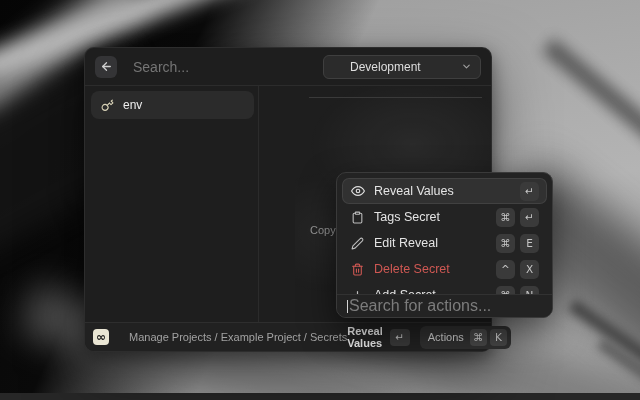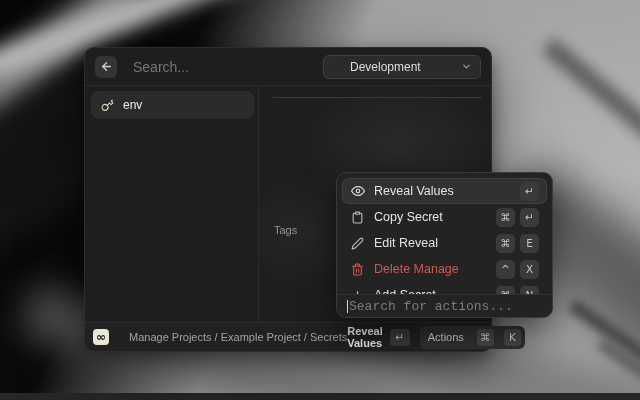--- a/index.html
+++ b/index.html
@@ -48,21 +48,21 @@
   .back-btn { width:22px; height:22px; border-radius:6px; background:#343436;
     display:flex; align-items:center; justify-content:center; color:#cfcfcf; flex:0 0 22px; }
   .hdr-search { flex:1; margin-left:16px; background:transparent; border:none; outline:none;
     font-family:"Liberation Sans",sans-serif; font-size:14px; color:#dcdcdc; min-width:0; }
   .hdr-search::placeholder { color:#757575; }
   .env-select { width:158px; height:24px; flex:0 0 158px; background:#2b2b2b;
     border:1px solid #3f3f3f; border-radius:6px; display:flex; align-items:center;
     padding:0 8px 0 26px; font-size:12px; color:#dedede; }
   .env-select .chev { margin-left:auto; color:#a0a0a0; display:flex; }
 
-  .win-body { flex:1; display:flex; min-height:0; }
+  .win-body { flex:1; display:flex; min-height:0;gap:36px; }
   .sidebar { width:174px; flex:0 0 174px; border-right:1px solid #2b2b2b; padding:5px 4px 0 6px; }
   .side-item { height:28px; border-radius:8px; background:#2b2b2b; display:flex;
     align-items:center; padding:0 10px; font-size:12px; color:#ededed; }
   .side-item .ki { color:#d9d3b8; display:flex; margin-right:9px; }
 
   .main { flex:1; position:relative; }
   .main-glow { position:absolute; inset:0; border-radius:0 0 9px 0;
     background:
       radial-gradient(150px 100px at 60% 25%, rgba(255,255,255,.055), transparent 70%),
       radial-gradient(120px 90px at 18% 62%, rgba(255,255,255,.035), transparent 70%); }
@@ -74,21 +74,21 @@
     display:flex; align-items:center; padding:0 8px; background:#212121;
     border-radius:0 0 9px 9px; }
   .logo { width:16px; height:16px; border-radius:4px; background:#eae6d4; color:#141414;
     display:flex; align-items:center; justify-content:center; font-size:12px;
     font-weight:700; flex:0 0 16px;
     font-family:"DejaVu Sans","Liberation Sans",sans-serif; line-height:1; }
   .breadcrumb { margin-left:20px; font-size:11px; color:#a2a2a2; white-space:nowrap; }
   .foot-right { margin-left:auto; display:flex; align-items:center; gap:10px; }
   .foot-primary { display:flex; align-items:center; gap:7px; }
   .foot-primary .lbl { font-size:11px; font-weight:700; color:#ececec; }
-  .foot-actions { display:flex; align-items:center; gap:10px; background:#303030;
+  .foot-actions { display:flex; align-items:center; gap:3px; background:#303030;
     border-radius:6px; padding:3px 4px 3px 8px; }
   .foot-actions .lbl { font-size:11px; color:#cfcfcf; margin-right:3px; }
 
   .kc { min-width:19px; height:19px; padding:0 3px; border-radius:5px; background:#3a3a3a;
     color:#c6c6c6; font-size:10.5px; display:flex; align-items:center; justify-content:center;
     font-family:"DejaVu Sans","Liberation Sans",sans-serif; line-height:1; }
   .kc-foot { min-width:20px; height:17px; border-radius:4px; background:#3a3a3a; }
   .kc-pill { min-width:17px; height:17px; border-radius:4px; background:#474747; color:#d2d2d2; }
 
   
@@ -100,21 +100,21 @@
     border-radius:7px; color:#e4e4e4; }
   .menu-row.sel { background:#313131; box-shadow:inset 0 0 0 1px rgba(255,255,255,.08); }
   .menu-row .mi { width:15px; display:flex; justify-content:center; color:#bdbdbd; }
   .menu-row.sel .mi { color:#dddddd; }
   .menu-row .ml { margin-left:9px; font-size:12.5px; }
   .menu-row.danger, .menu-row.danger .mi { color:#cf5853; }
   .menu-row .keys { margin-left:auto; display:flex; gap:5px; }
   .menu-search-wrap { position:absolute; left:0; right:0; bottom:0; height:23px;
     border-top:1px solid #323232; background:#232323; }
   .menu-search { width:100%; height:100%; background:transparent; border:none; outline:none;
-    padding:0 10px 0 12px; font-family:Liberation Mono, monospace; font-size:13px; color:#dcdcdc; }
+    padding:0 10px 0 12px; font-family:Liberation Sans, sans-serif; font-size:16px; color:#dcdcdc; }
   .menu-search::placeholder { color:#7c7c7c; }
   .caret { position:absolute; left:10px; top:5px; width:1px; height:13px; background:#d5d5d5; }
 
   svg { display:block; }
 </style>
 </head>
 <body>
 
 <div class="bg">
   <i class="bg-dark-tl"></i>
@@ -163,21 +163,21 @@
               <path d="M15.5 7.5l3 3L22 7l-3-3"></path>
             </svg>
         </span>
         <span>env</span>
       </div>
     </div>
 
     <div class="main">
       <div class="main-glow"></div>
       <div class="content-divider"></div>
-      <div class="tags-label">Tags</div>
+      <div class="tags-label">Copy</div>
     </div>
   </div>
 
   <div class="win-footer">
     <div class="logo">∞</div>
     <span class="breadcrumb">Manage Projects / Example Project / Secrets</span>
     <div class="foot-right">
       <div class="foot-primary">
         <span class="lbl">Reveal Values</span>
         <span class="kc kc-foot">↵</span>
@@ -207,21 +207,21 @@
       </span>
     </div>
 
     <div class="menu-row">
       <span class="mi">
         <svg width="13" height="13" viewBox="0 0 24 24" fill="none" stroke="currentColor" stroke-width="2" stroke-linecap="round" stroke-linejoin="round">
             <rect x="8" y="2" width="8" height="4" rx="1"></rect>
             <path d="M16 4h2a2 2 0 0 1 2 2v14a2 2 0 0 1-2 2H6a2 2 0 0 1-2-2V6a2 2 0 0 1 2-2h2"></path>
           </svg>
       </span>
-      <span class="ml">Copy Secret</span>
+      <span class="ml">Tags Secret</span>
       <span class="keys">
         <span class="kc">⌘</span>
         <span class="kc">↵</span>
       </span>
     </div>
 
     <div class="menu-row">
       <span class="mi">
         <svg width="13" height="13" viewBox="0 0 24 24" fill="none" stroke="currentColor" stroke-width="2" stroke-linecap="round" stroke-linejoin="round">
             <path d="M17 3a2.83 2.83 0 1 1 4 4L7.5 20.5 2 22l1.5-5.5L17 3z"></path>
@@ -237,21 +237,21 @@
     <div class="menu-row danger">
       <span class="mi">
         <svg width="13" height="13" viewBox="0 0 24 24" fill="none" stroke="currentColor" stroke-width="2" stroke-linecap="round" stroke-linejoin="round">
             <path d="M3 6h18"></path>
             <path d="M8 6V4a2 2 0 0 1 2-2h4a2 2 0 0 1 2 2v2"></path>
             <path d="M19 6v14a2 2 0 0 1-2 2H7a2 2 0 0 1-2-2V6"></path>
             <path d="M10 11v6"></path>
             <path d="M14 11v6"></path>
           </svg>
       </span>
-      <span class="ml">Delete Manage</span>
+      <span class="ml">Delete Secret</span>
       <span class="keys">
         <span class="kc">^</span>
         <span class="kc">X</span>
       </span>
     </div>
 
     <div class="menu-row">
       <span class="mi">
         <svg width="13" height="13" viewBox="0 0 24 24" fill="none" stroke="currentColor" stroke-width="2.2" stroke-linecap="round">
             <path d="M12 5v14"></path>

